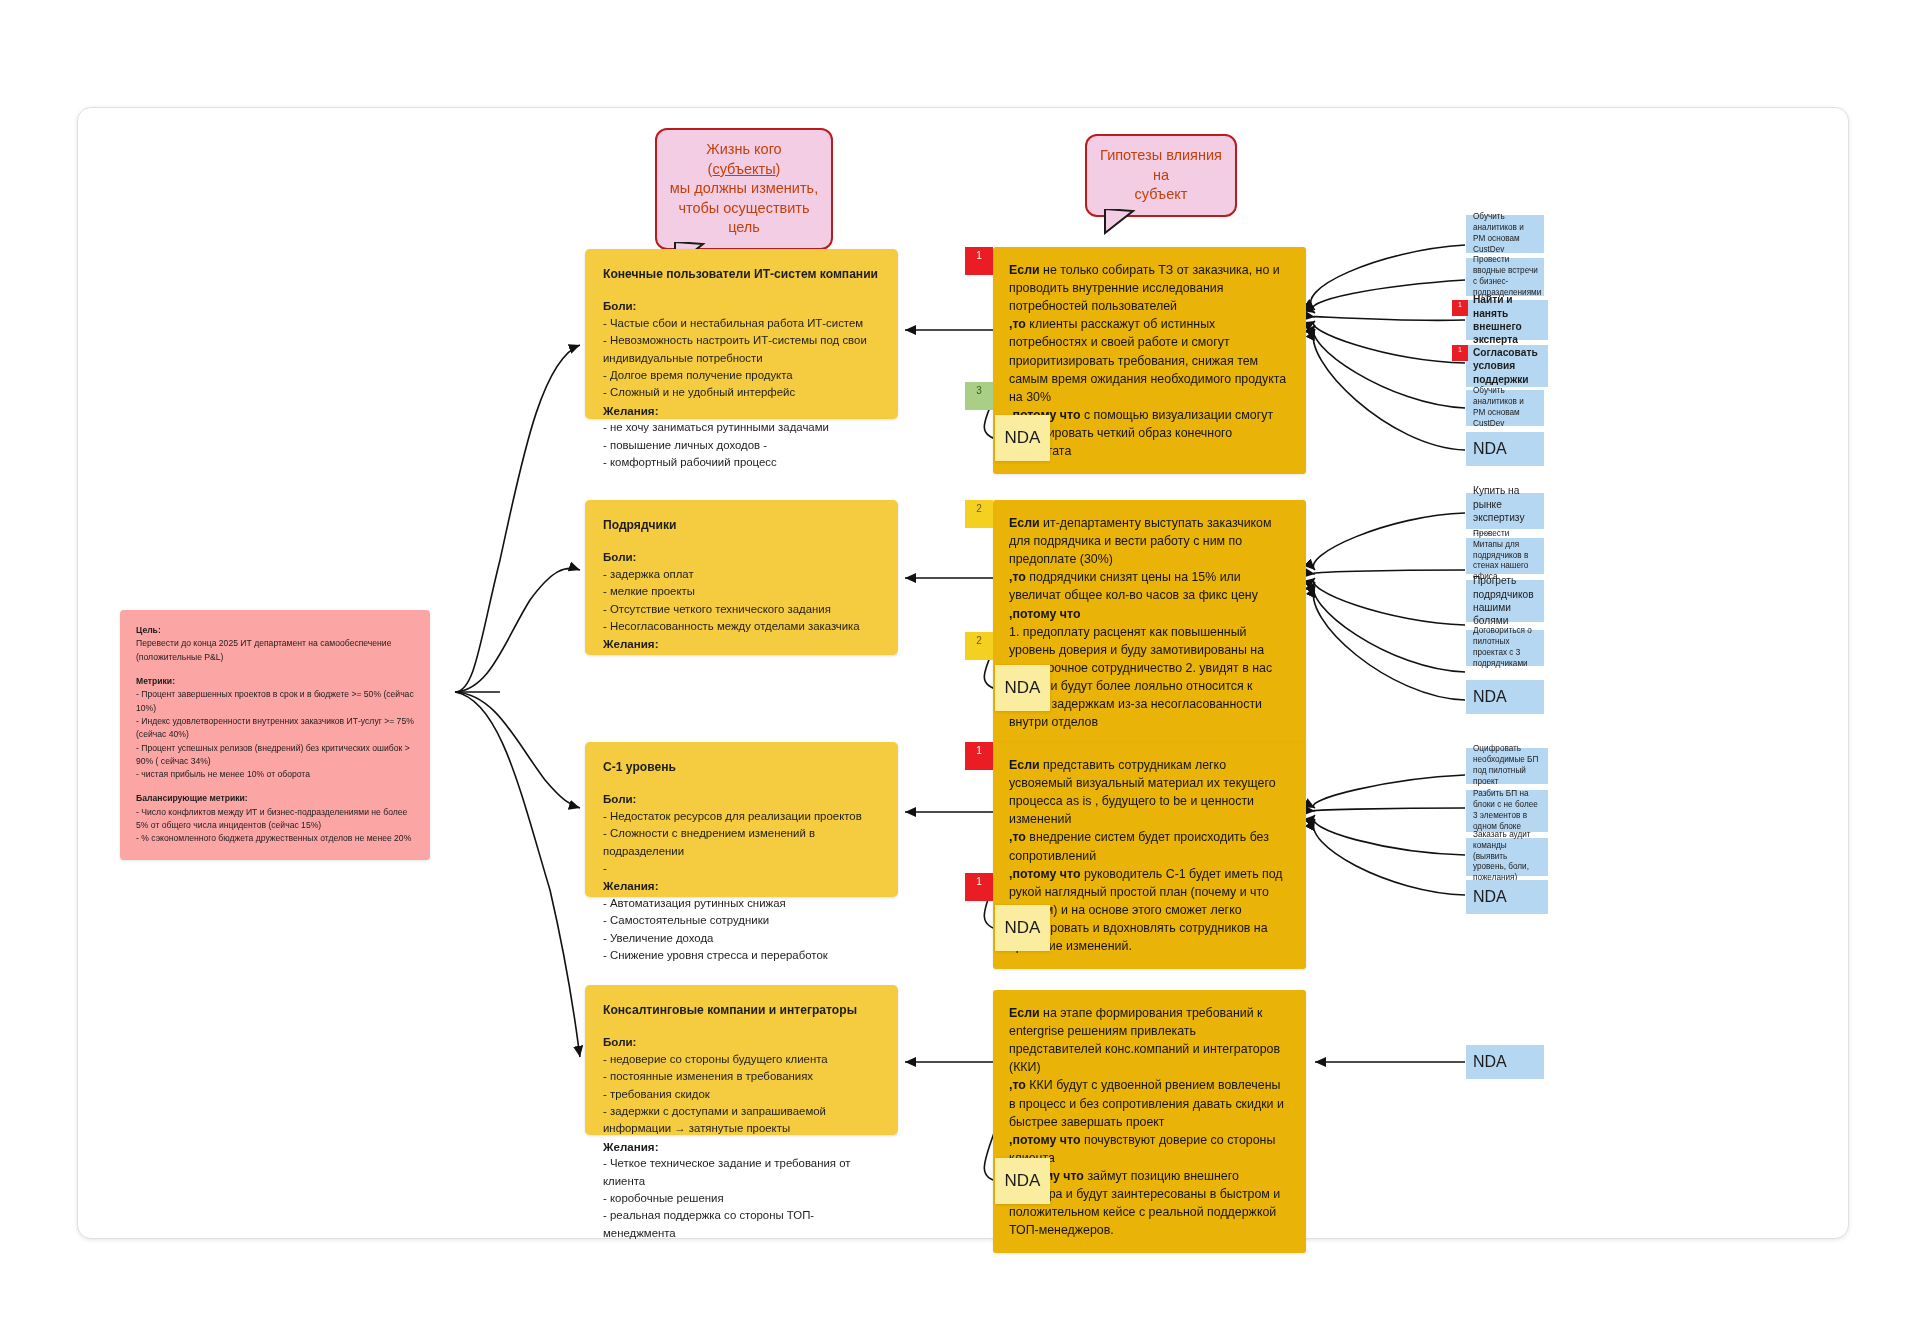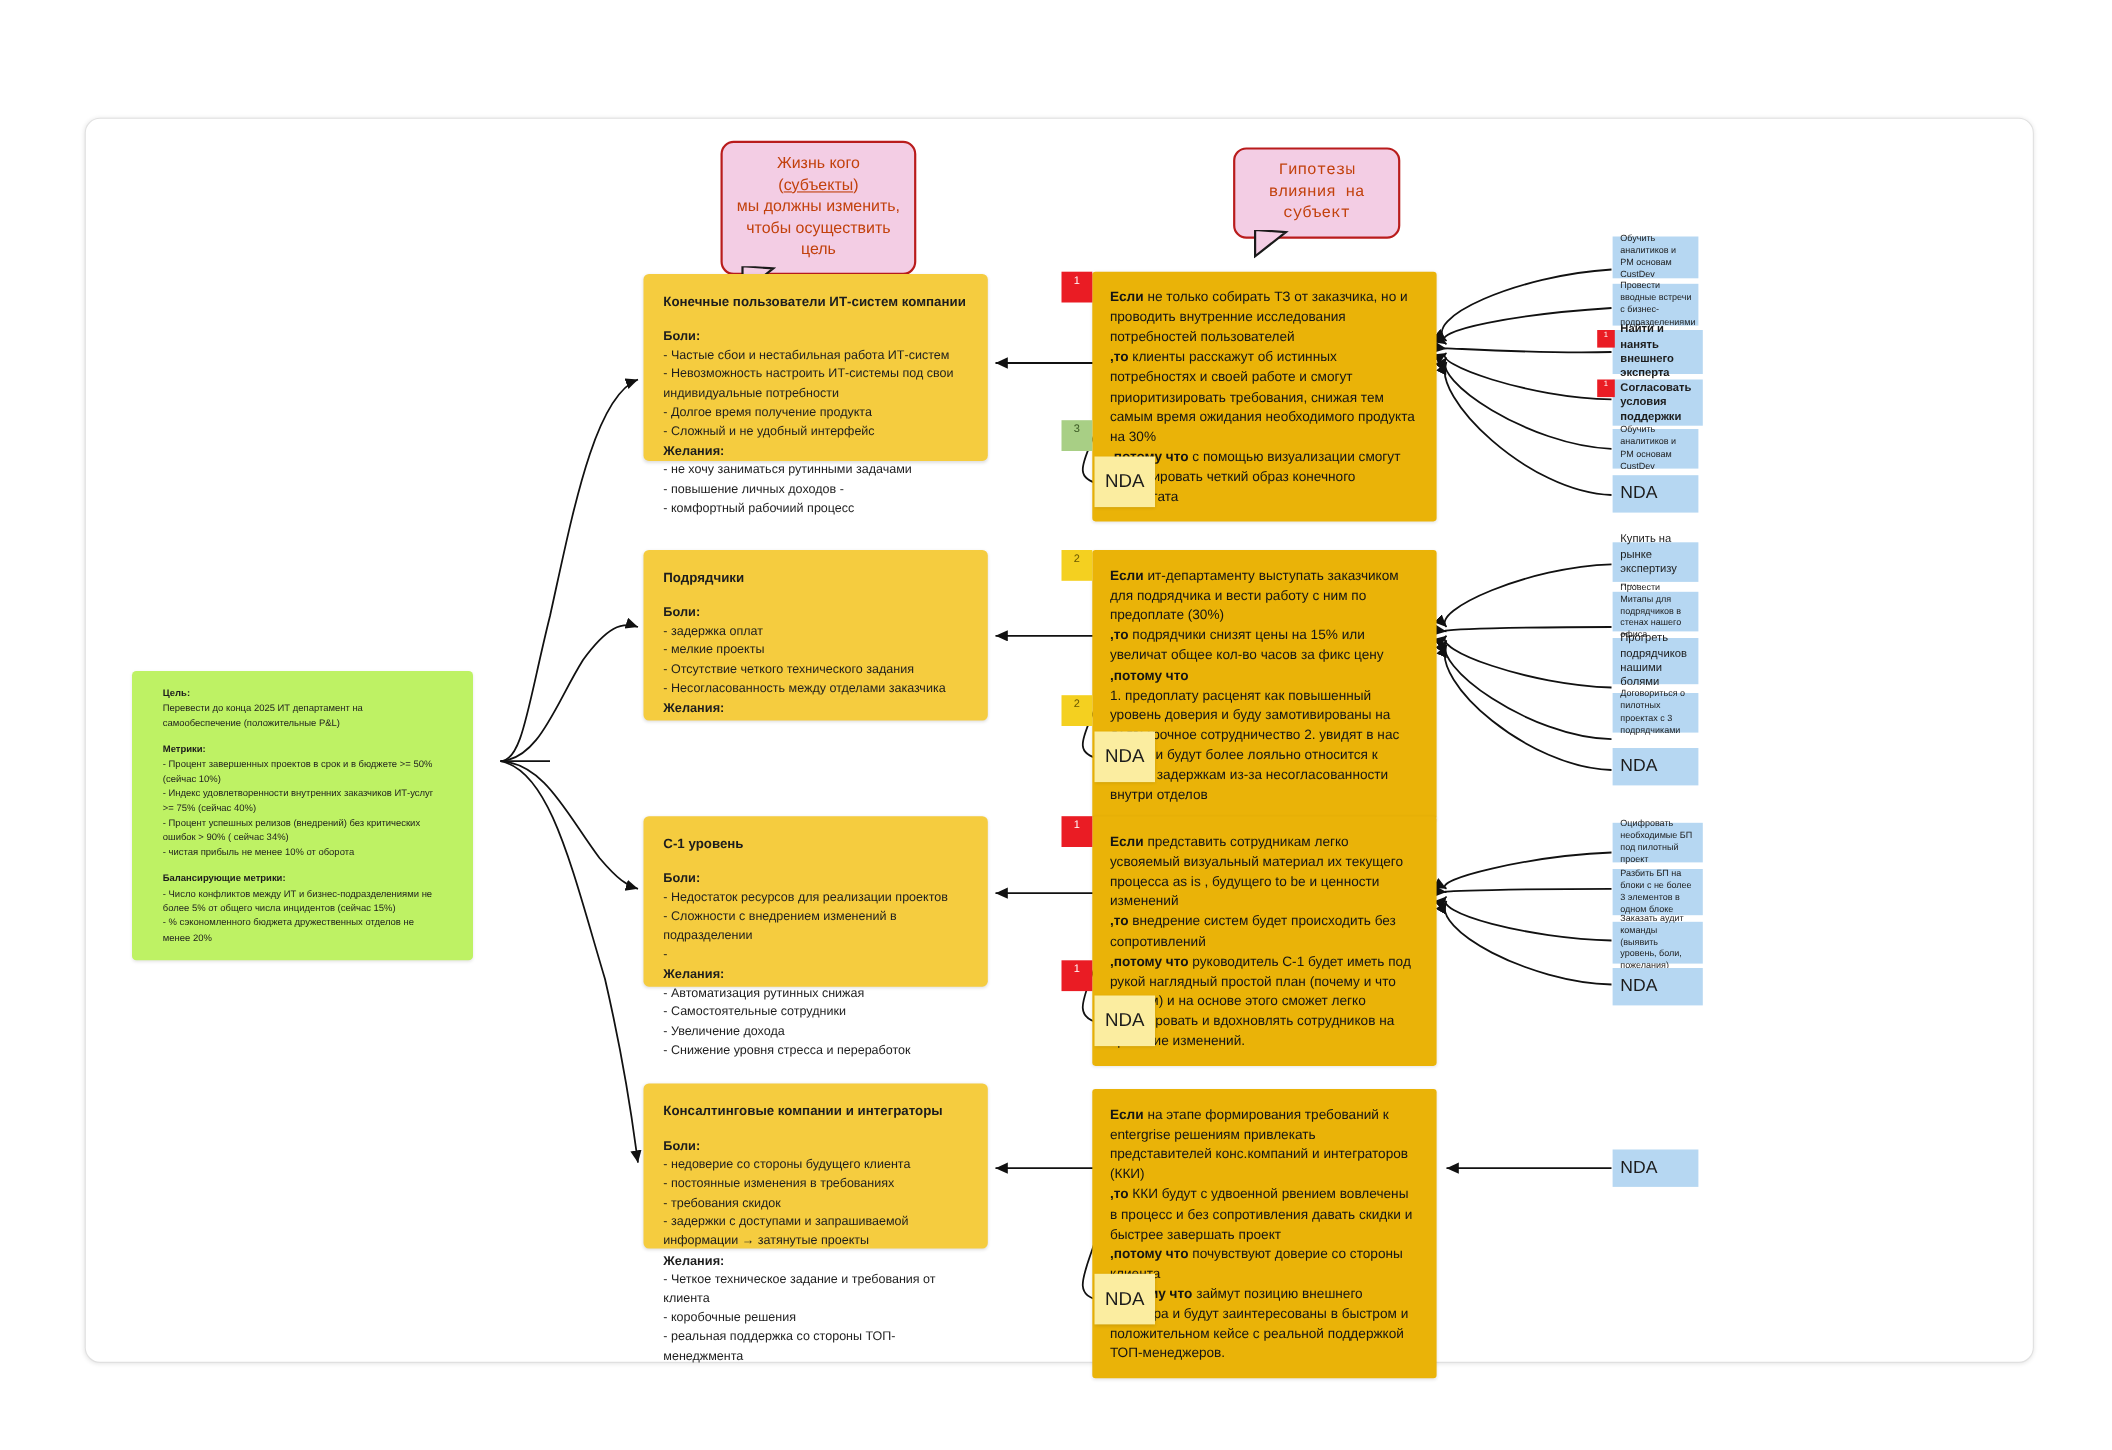--- a/index.html
+++ b/index.html
@@ -128,26 +128,26 @@
     align-items: center;
     line-height: 1.32;
   }
   .action.small  { font-size: 8.2px; }
   .action.medium { font-size: 10.2px; font-weight: bold; }
   .action.nda    { font-size: 16px; }
   .action.plain  { font-size: 10.2px; }
 
   
   .goal {
-    background: #bef264;
+    background: #fca5a5;
     border-radius: 4px;
     color: #1d1d1d;
     font-size: 8.6px;
     line-height: 1.55;
-    padding: 14px 28px;
+    padding: 14px 16px;
     box-shadow: 0 1px 3px rgba(0,0,0,0.10);
   }
   .goal .h { font-weight: bold; }
   .goal .blk { margin-bottom: 11px; }
 </style>
 </head>
 <body>
 
 <div id="canvas">
 
@@ -206,21 +206,21 @@
   <div class="node bubble" style="left:655px; top:128px; width:178px;">
     <div><span>Жизнь кого (<u>субъекты</u>)</span></div>
     <div>мы должны изменить,</div>
     <div>чтобы осуществить цель</div>
     <svg class="bubble-tail-svg" width="80" height="26">
       <polygon points="18,0 18,24 46,2" fill="#f3cde4" stroke="#1a1a1a" stroke-width="2"></polygon>
       <line x1="19" y1="-2" x2="45" y2="-2" stroke="#f3cde4" stroke-width="4"></line>
     </svg>
   </div>
 
-  <div class="node bubble" style="left:1121px; top:134px; width:152px;font-family:Liberation Mono, monospace;">
+  <div class="node bubble" style="left:1085px; top:134px; width:152px;">
     <div>Гипотезы влияния на</div>
     <div>субъект</div>
     <svg class="bubble-tail-svg" width="80" height="26">
       <polygon points="18,0 18,24 46,2" fill="#f3cde4" stroke="#1a1a1a" stroke-width="2"></polygon>
       <line x1="19" y1="-2" x2="45" y2="-2" stroke="#f3cde4" stroke-width="4"></line>
     </svg>
   </div>
 
   <div class="node goal" style="left:120px; top:610px; width:310px;">
     <div class="blk">

